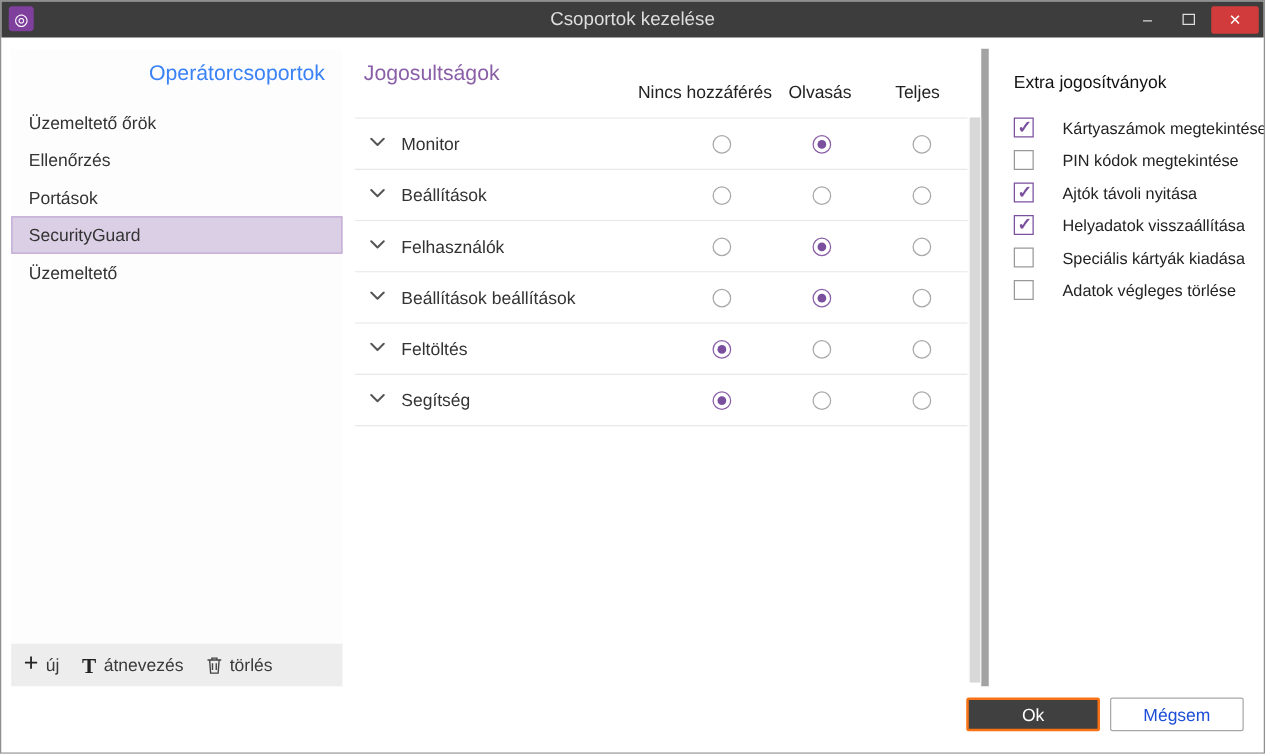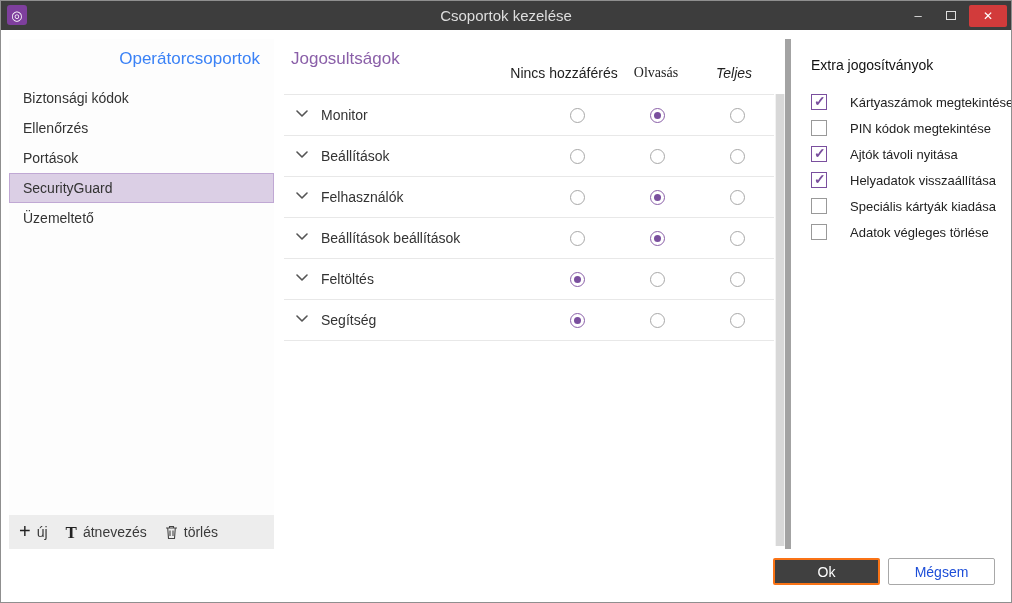--- a/index.html
+++ b/index.html
@@ -32,21 +32,21 @@
   .tool-btn { display:flex; align-items:center; gap:6px; font-size:14px; color:#3a3a3a;
               background:none; border:none; cursor:pointer; font-family:inherit; }
   .plus-icon { font-size:20px; font-weight:300; color:#222; line-height:1; margin-top:-2px; }
   .t-icon { font-family:"Liberation Serif", serif; font-weight:700; font-size:17px; color:#222; line-height:1; }
   .trash-icon { display:flex; }
 
   
   .mid-panel { position:absolute; left:283px; top:38px; width:507px; height:510px; border-right:6px solid #a3a3a3; }
   .mid-title { position:absolute; left:7px; top:10px; color:#8a5fa8; font-size:17px; }
   .col-head { position:absolute; top:26px; transform:translateX(-50%); font-size:14px; color:#222; white-space:nowrap; }
-  .col-head.h0 { left:280px; } .col-head.h1 { left:372px;font-family:Liberation Serif, serif; } .col-head.h2 { left:450px;font-style:italic; }
+  .col-head.h0 { left:280px; } .col-head.h1 { left:372px; } .col-head.h2 { left:450px; }
   .perm-table { position:absolute; left:0; top:55px; right:11px; border-top:1px solid #e8e8e8; }
   .perm-row { position:relative; height:41px; border-bottom:1px solid #e8e8e8; background:#fff; }
   .chev { position:absolute; left:12px; top:15px; display:flex; cursor:pointer; }
   .perm-label { position:absolute; left:37px; top:12px; font-size:14px; color:#333; white-space:nowrap; }
   .radio { position:absolute; top:13px; width:15px; height:15px; border:1px solid #a8a8a8;
            border-radius:50%; background:#fff; cursor:pointer; }
   .radio.c0 { left:286px; } .radio.c1 { left:366px; } .radio.c2 { left:446px; }
   .radio.on { border-color:#8a5fa8; }
   .radio.on::after { content:""; position:absolute; left:3px; top:3px; width:7px; height:7px;
                      border-radius:50%; background:#7a4f9e; }
@@ -87,21 +87,21 @@
       </div>
       <div class="win-btn close">
         <span>✕</span>
       </div>
     </div>
   </div>
 
   <div class="left-panel">
     <div class="panel-title">Operátorcsoportok</div>
     <div>
-      <div class="list-item">Biztonsági kódok</div>
+      <div class="list-item">Üzemeltető őrök</div>
       <div class="list-item">Ellenőrzés</div>
       <div class="list-item">Portások</div>
       <div class="list-item selected">SecurityGuard</div>
       <div class="list-item">Üzemeltető</div>
     </div>
     <div class="left-toolbar">
       <button class="tool-btn">
         <span class="plus-icon">+</span>
         <span>új</span>
       </button>

